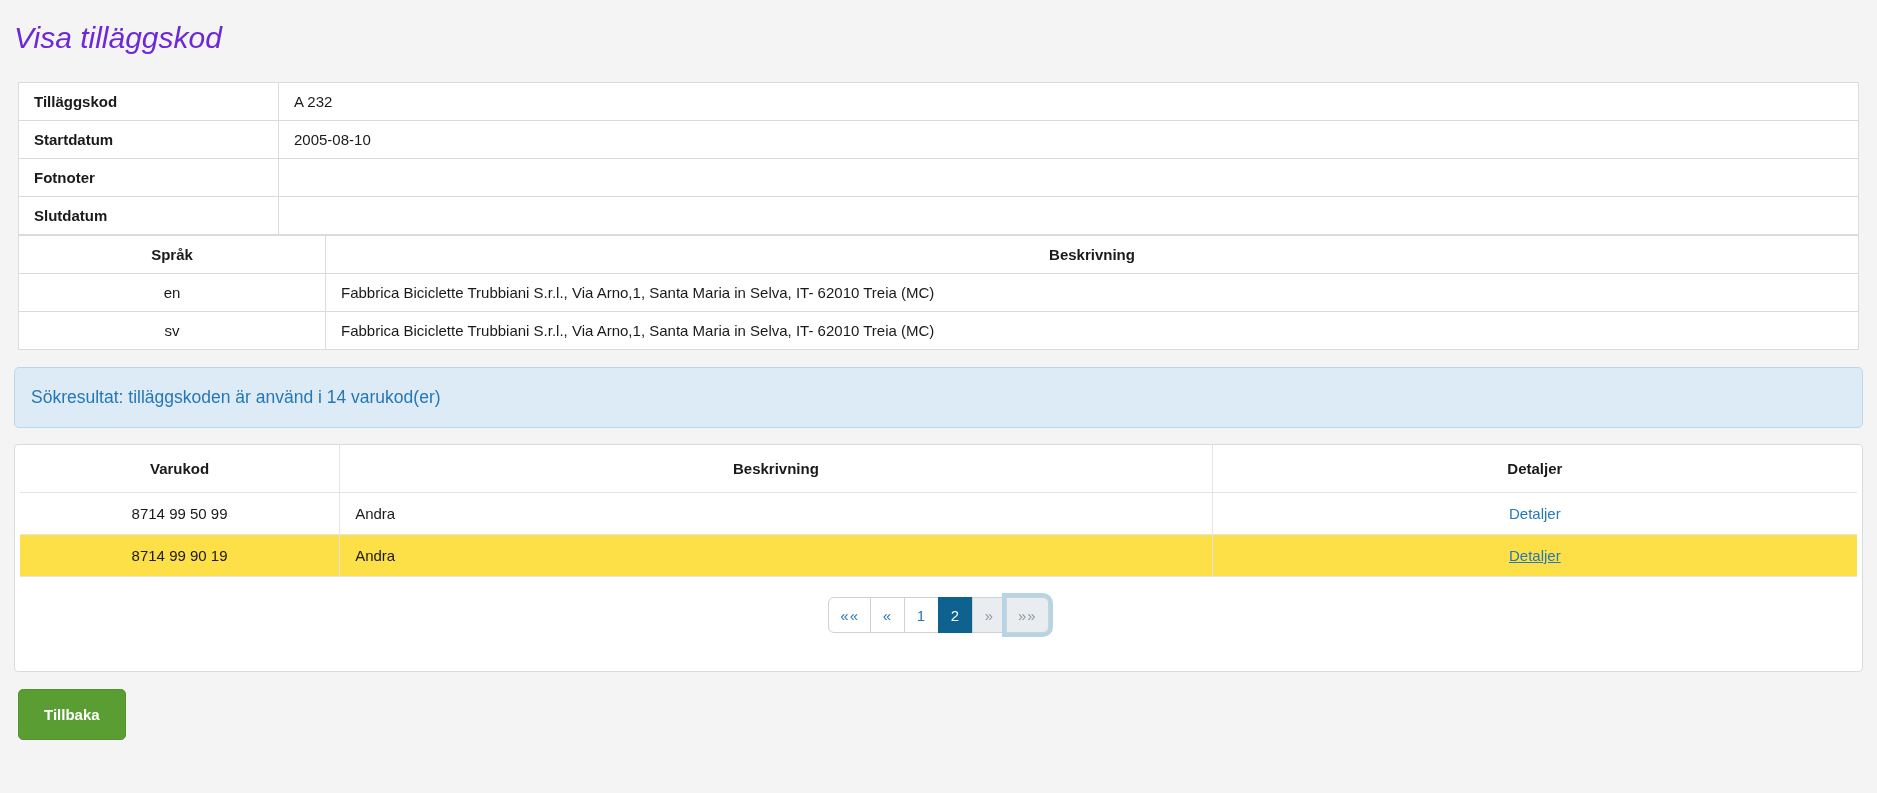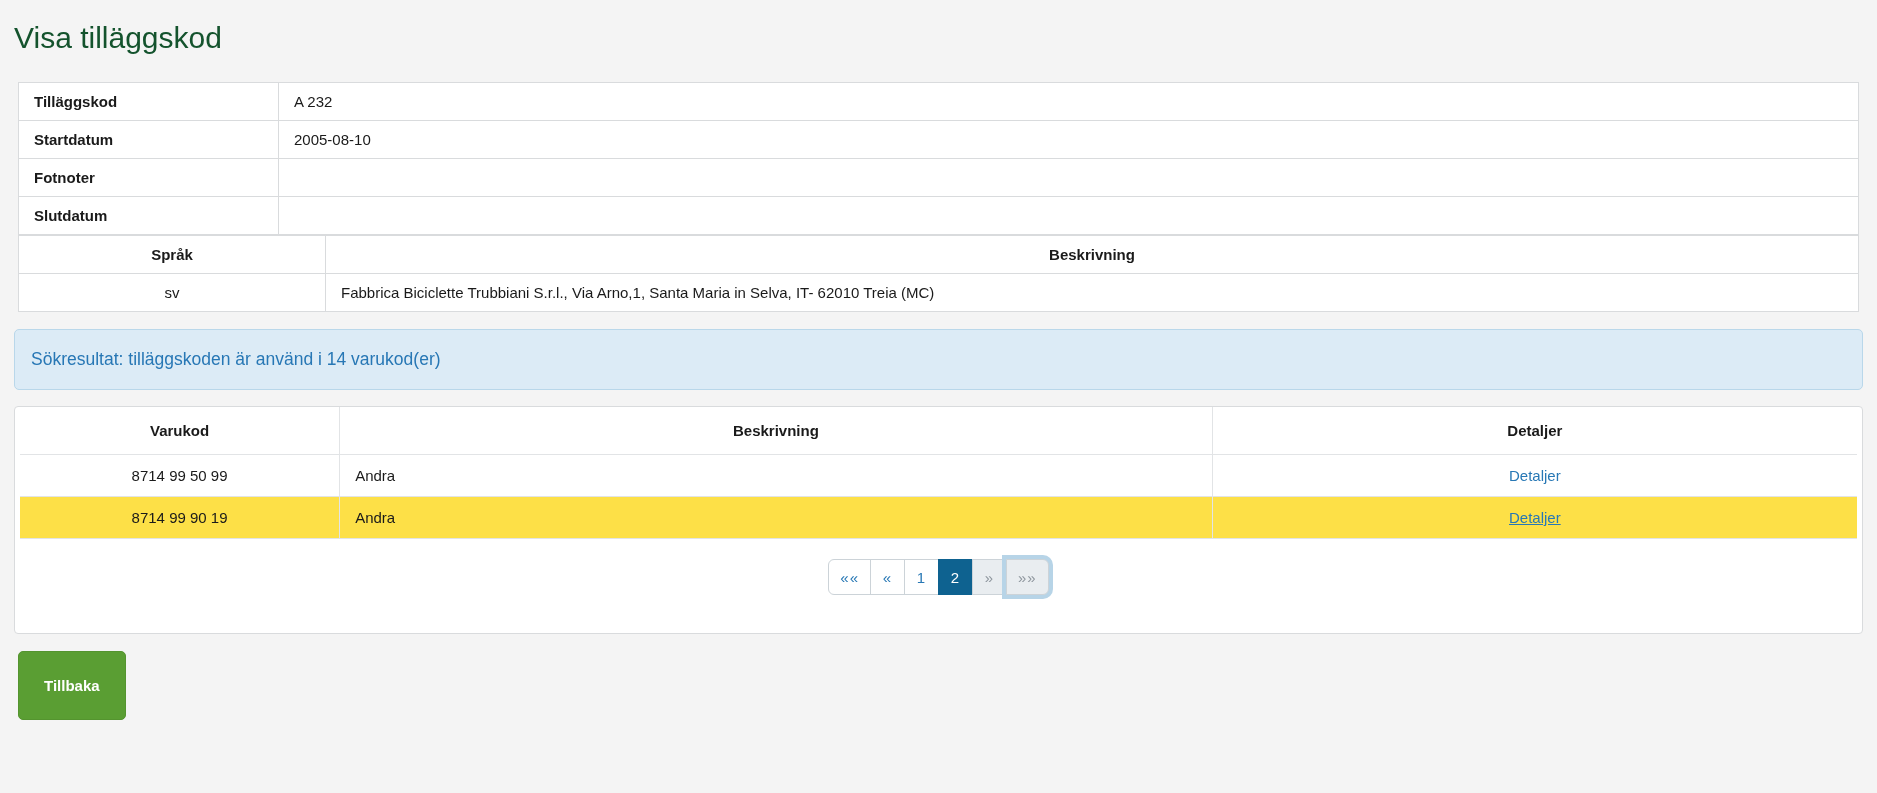--- a/index.html
+++ b/index.html
@@ -10,23 +10,24 @@
     overflow: hidden;
     background: #f4f4f4;
     font-family: "Liberation Sans", "DejaVu Sans", sans-serif;
     color: #1a1a1a;
   }
   .container { padding: 12px 14px 0 14px; }
 
   h1.page-title {
     font-size: 30px;
     font-weight: 400;
-    color: #14532d;
+    color: #6d28d9;
     margin: 8px 0 26px 0;
     line-height: 1.2;
+    font-style: italic;
   }
 
   
   table.tbl {
     border-collapse: collapse;
     width: calc(100% - 8px);
     margin: 0 4px;
     background: #ffffff;
   }
   table.tbl th, table.tbl td {
@@ -115,21 +116,21 @@
   
   .btn-back {
     margin: 17px 0 0 4px;
     background: #5a9e33;
     border: 1px solid #54942f;
     border-radius: 5px;
     color: #ffffff;
     font-family: "Liberation Sans", "DejaVu Sans", sans-serif;
     font-weight: bold;
     font-size: 15px;
-    padding: 25px 25px;
+    padding: 16px 25px;
     cursor: pointer;
   }
 </style>
 </head>
 <body>
 
 <div class="container">
 
   <h1 class="page-title">Visa tilläggskod</h1>
 
@@ -159,20 +160,24 @@
         <col class="lang-col">
         <col>
       </colgroup>
     <thead>
       <tr>
         <th>Språk</th>
         <th>Beskrivning</th>
       </tr>
     </thead>
     <tbody>
+      <tr>
+        <td class="center">en</td>
+        <td>Fabbrica Biciclette Trubbiani S.r.l., Via Arno,1, Santa Maria in Selva, IT- 62010 Treia (MC)</td>
+      </tr>
       <tr>
         <td class="center">sv</td>
         <td>Fabbrica Biciclette Trubbiani S.r.l., Via Arno,1, Santa Maria in Selva, IT- 62010 Treia (MC)</td>
       </tr>
     </tbody>
   </table>
 
   <div class="alert-info">Sökresultat: tilläggskoden är använd i 14 varukod(er)</div>
 
   <div class="card">

